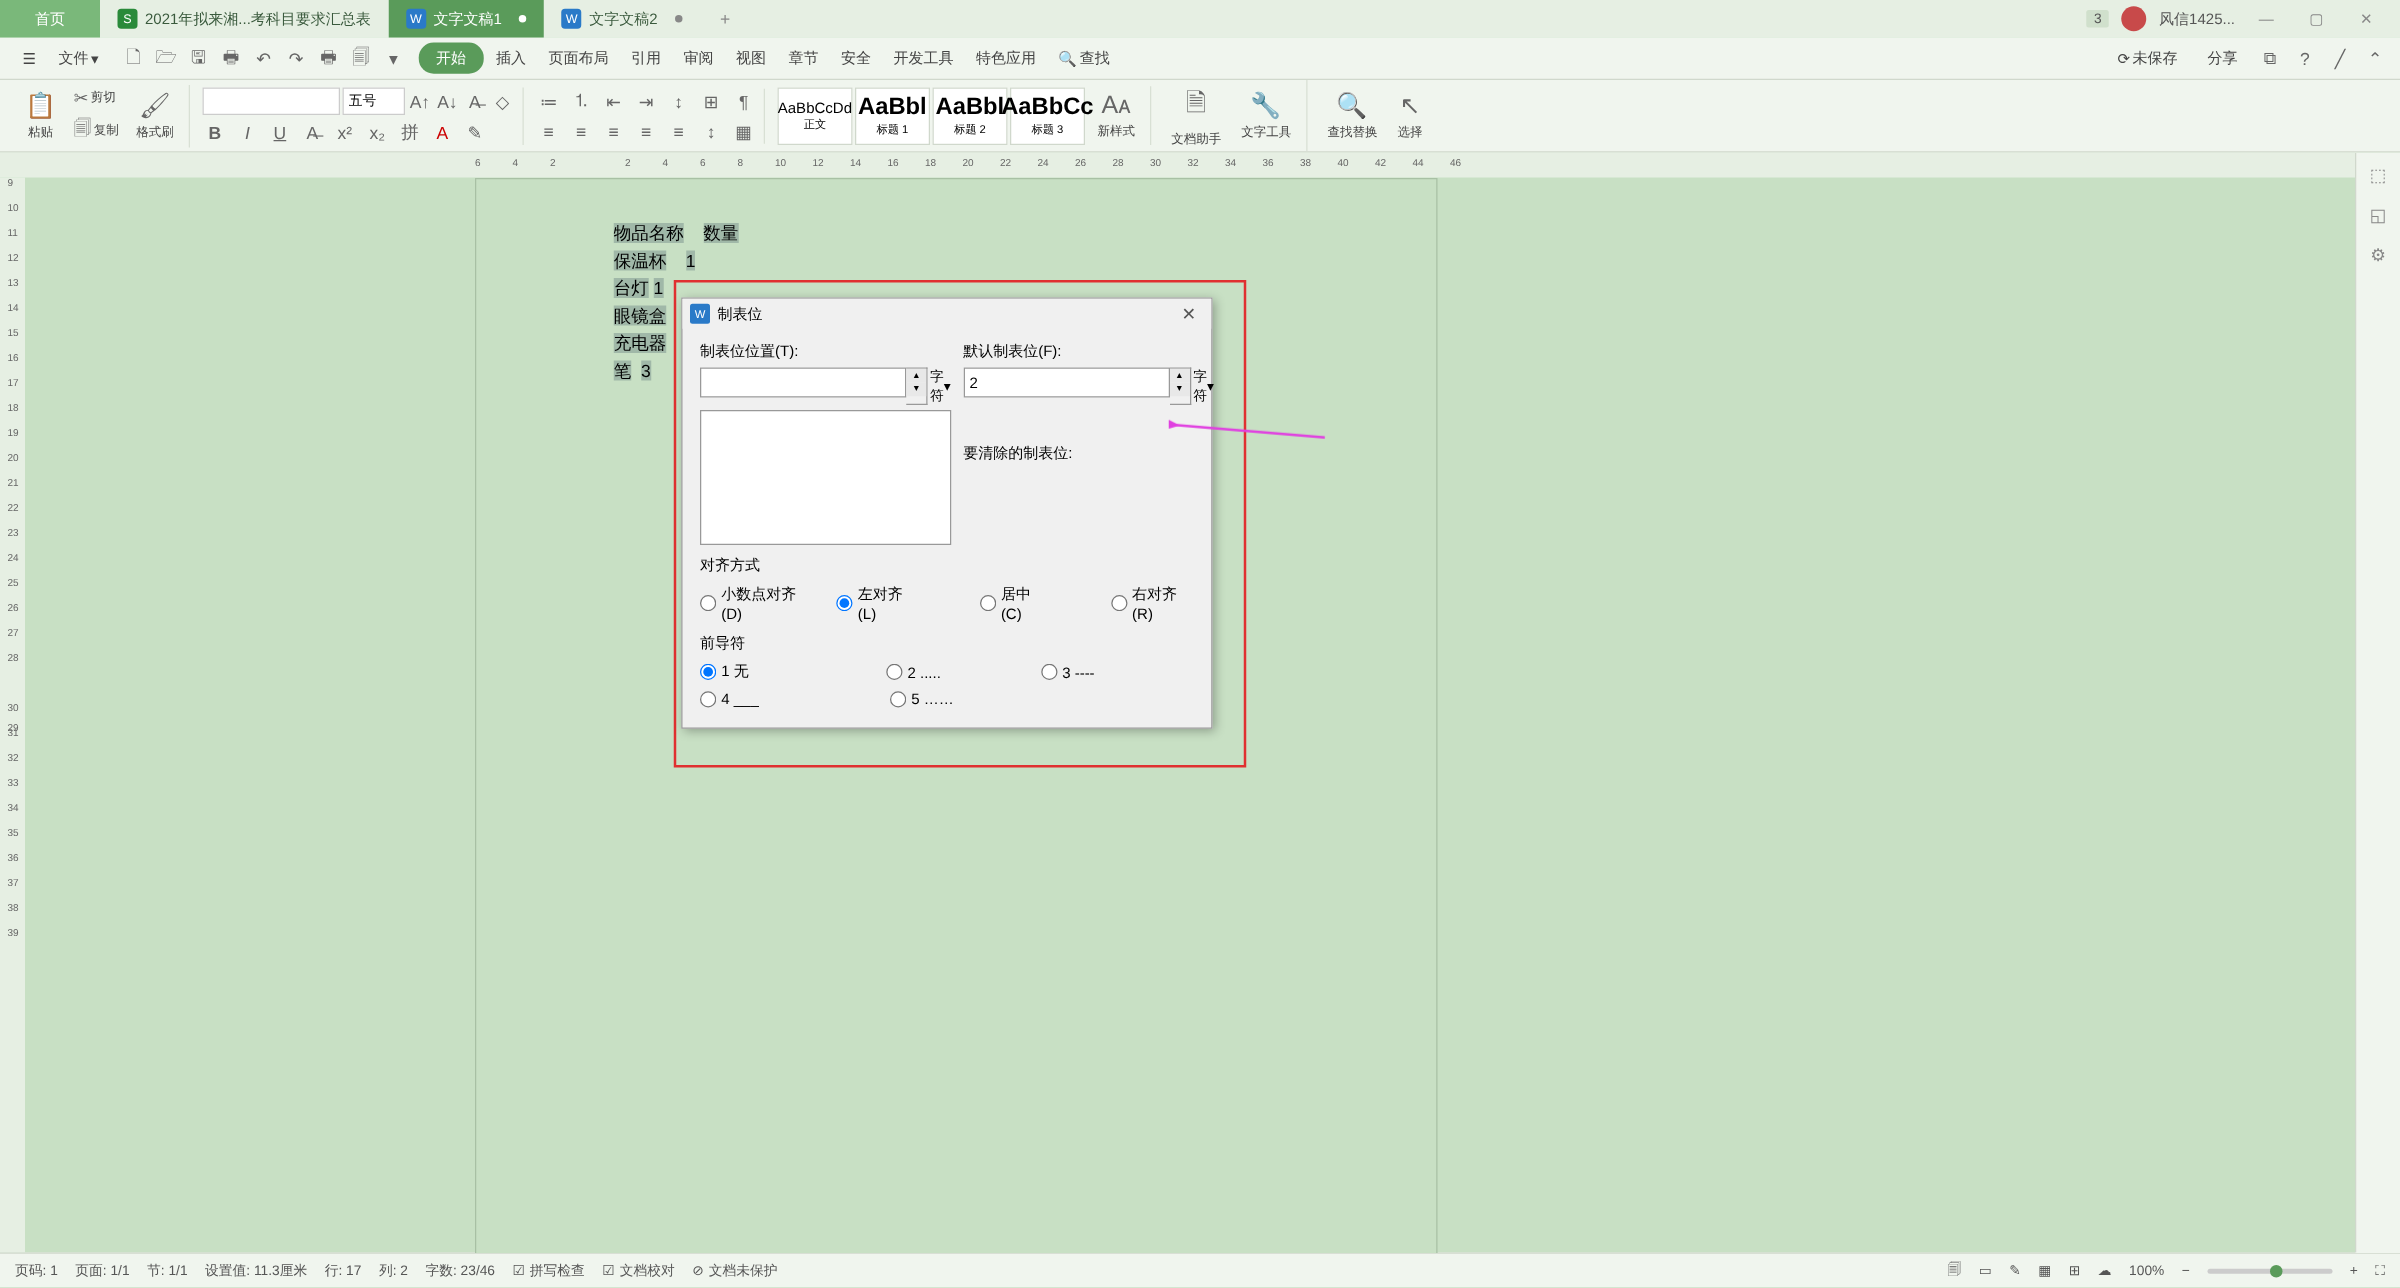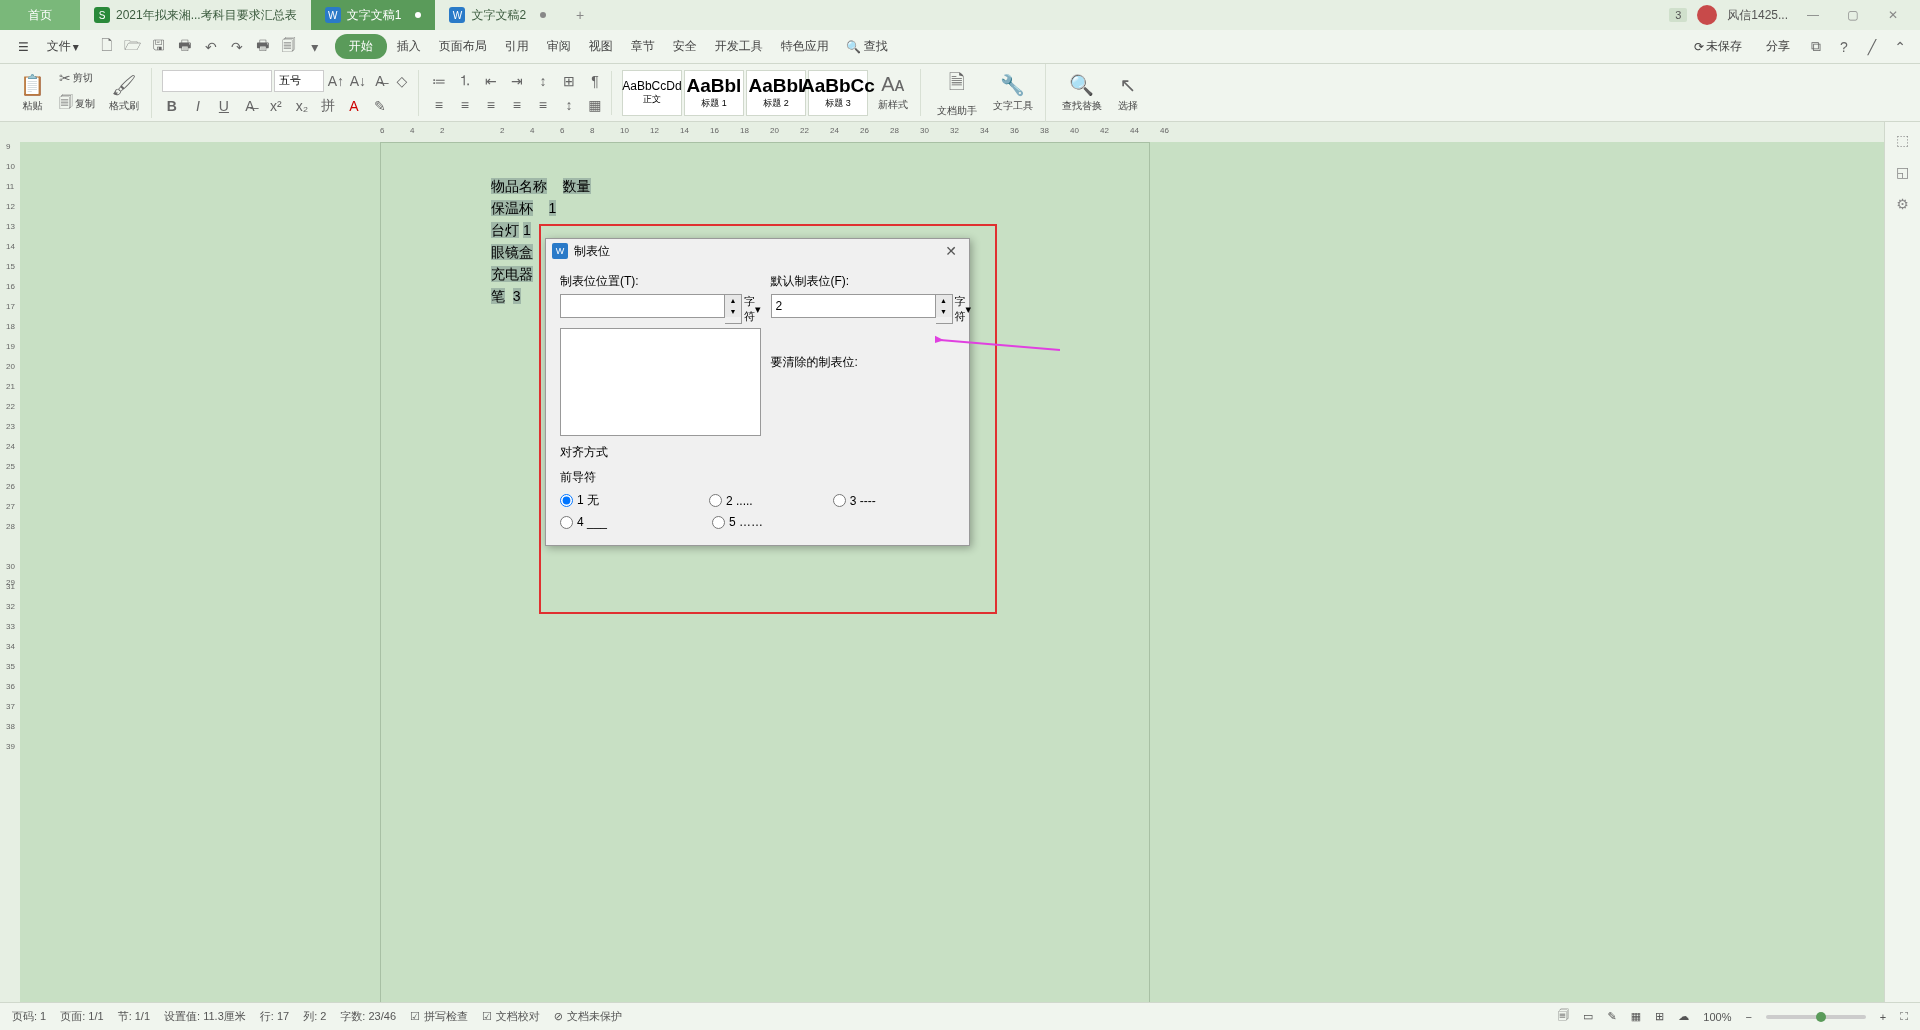--- a/index.html
+++ b/index.html
@@ -389,20 +389,38 @@
                 <div>▲</div>
                 <div>▼</div>
               </div>
           </div>
           <span class="unit"><span>字符</span>▾</span>
         </div>
         <div style="margin-top:30px;">要清除的制表位:</div>
       </div>
     </div>
     <div class="field-label">对齐方式</div>
+    <div class="radio-row">
+      <label class="radio-item">
+          <input type="radio" name="a" style="">
+          <span>小数点对齐(D)</span>
+        </label>
+      <label class="radio-item">
+          <input type="radio" name="a" checked="" style="">
+          <span>左对齐(L)</span>
+        </label>
+      <label class="radio-item" style="margin-left:30px;">
+          <input type="radio" name="a" style="">
+          <span>居中(C)</span>
+        </label>
+      <label class="radio-item" style="margin-left:30px;">
+          <input type="radio" name="a" style="">
+          <span>右对齐(R)</span>
+        </label>
+    </div>
     <div class="field-label">前导符</div>
     <div class="radio-row">
       <label class="radio-item">
           <input type="radio" name="l" checked="" style="">
           <span>1 无</span>
         </label>
       <label class="radio-item" style="margin-left:90px;">
           <input type="radio" name="l" style="">
           <span>2 .....</span>
         </label>

